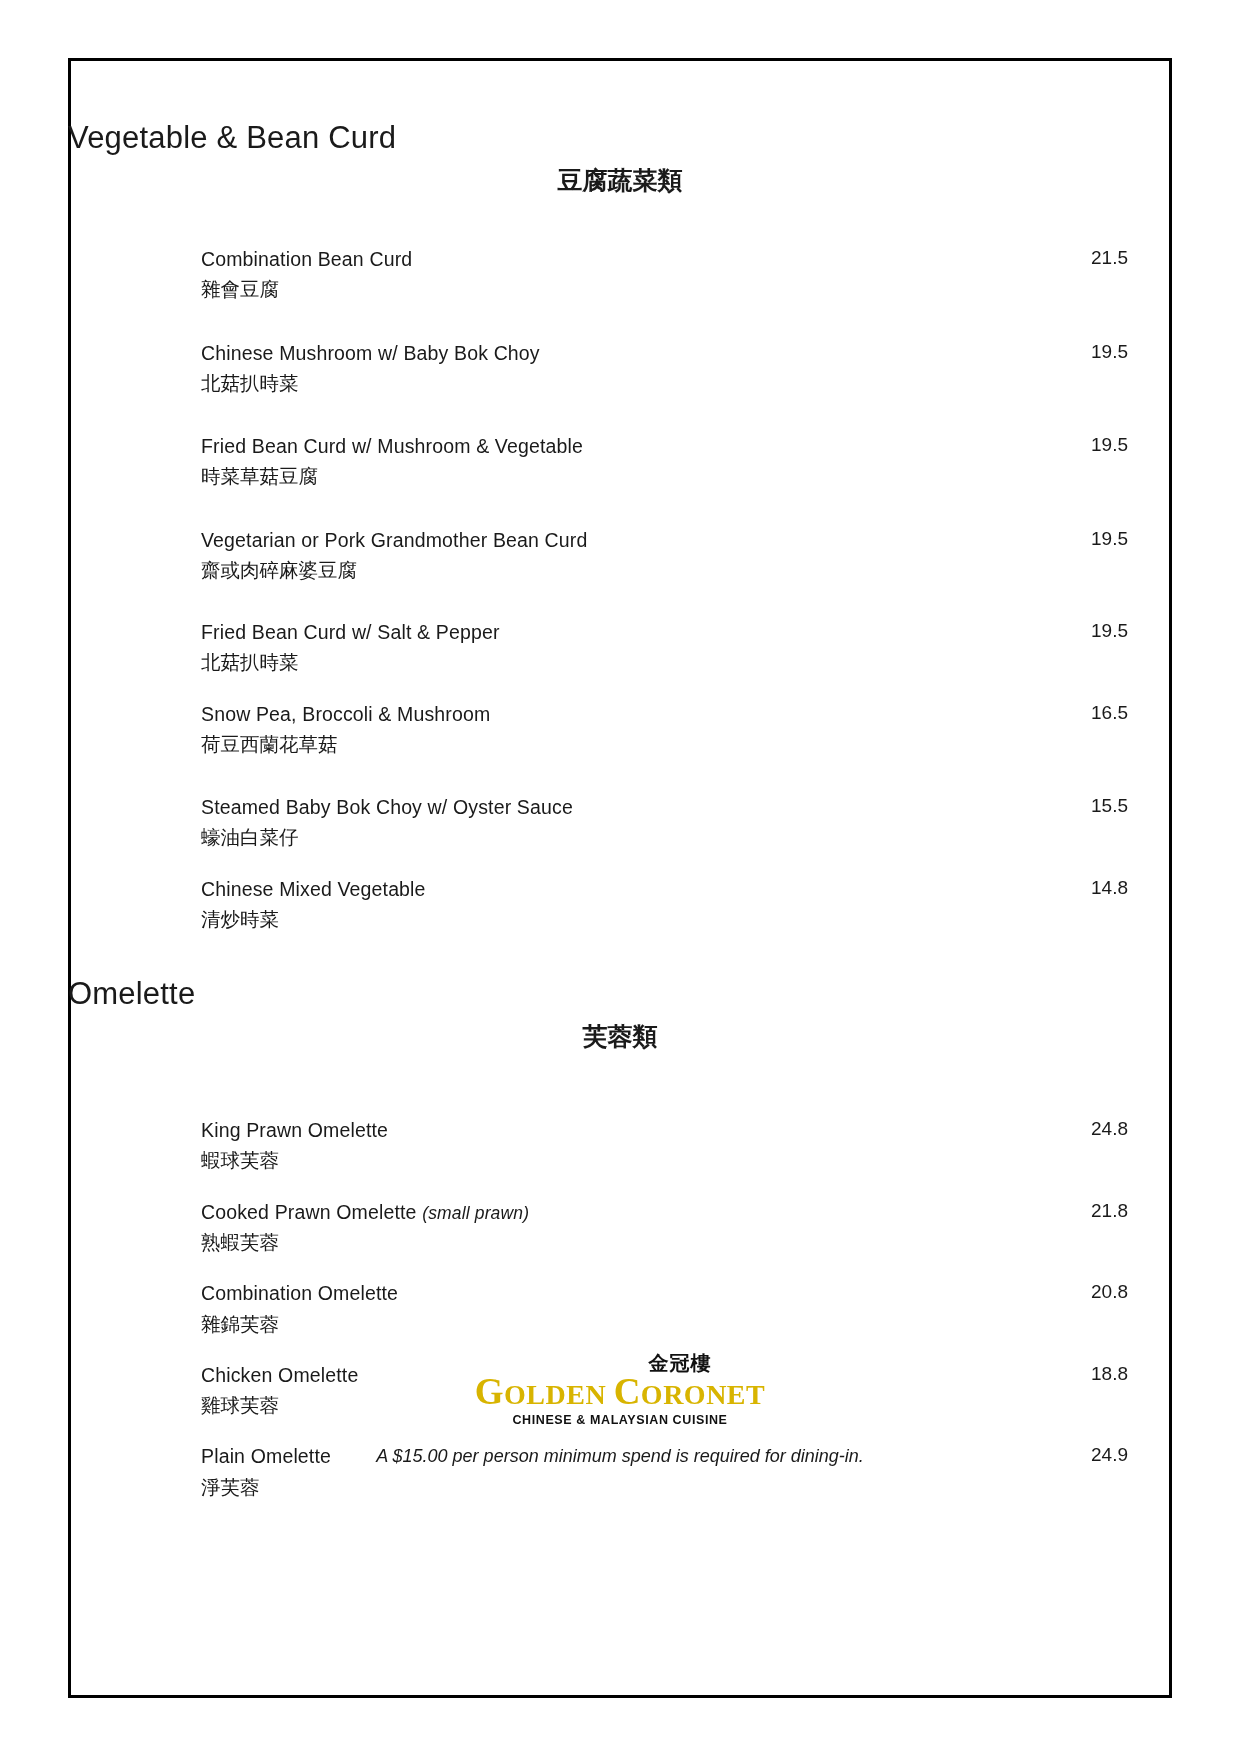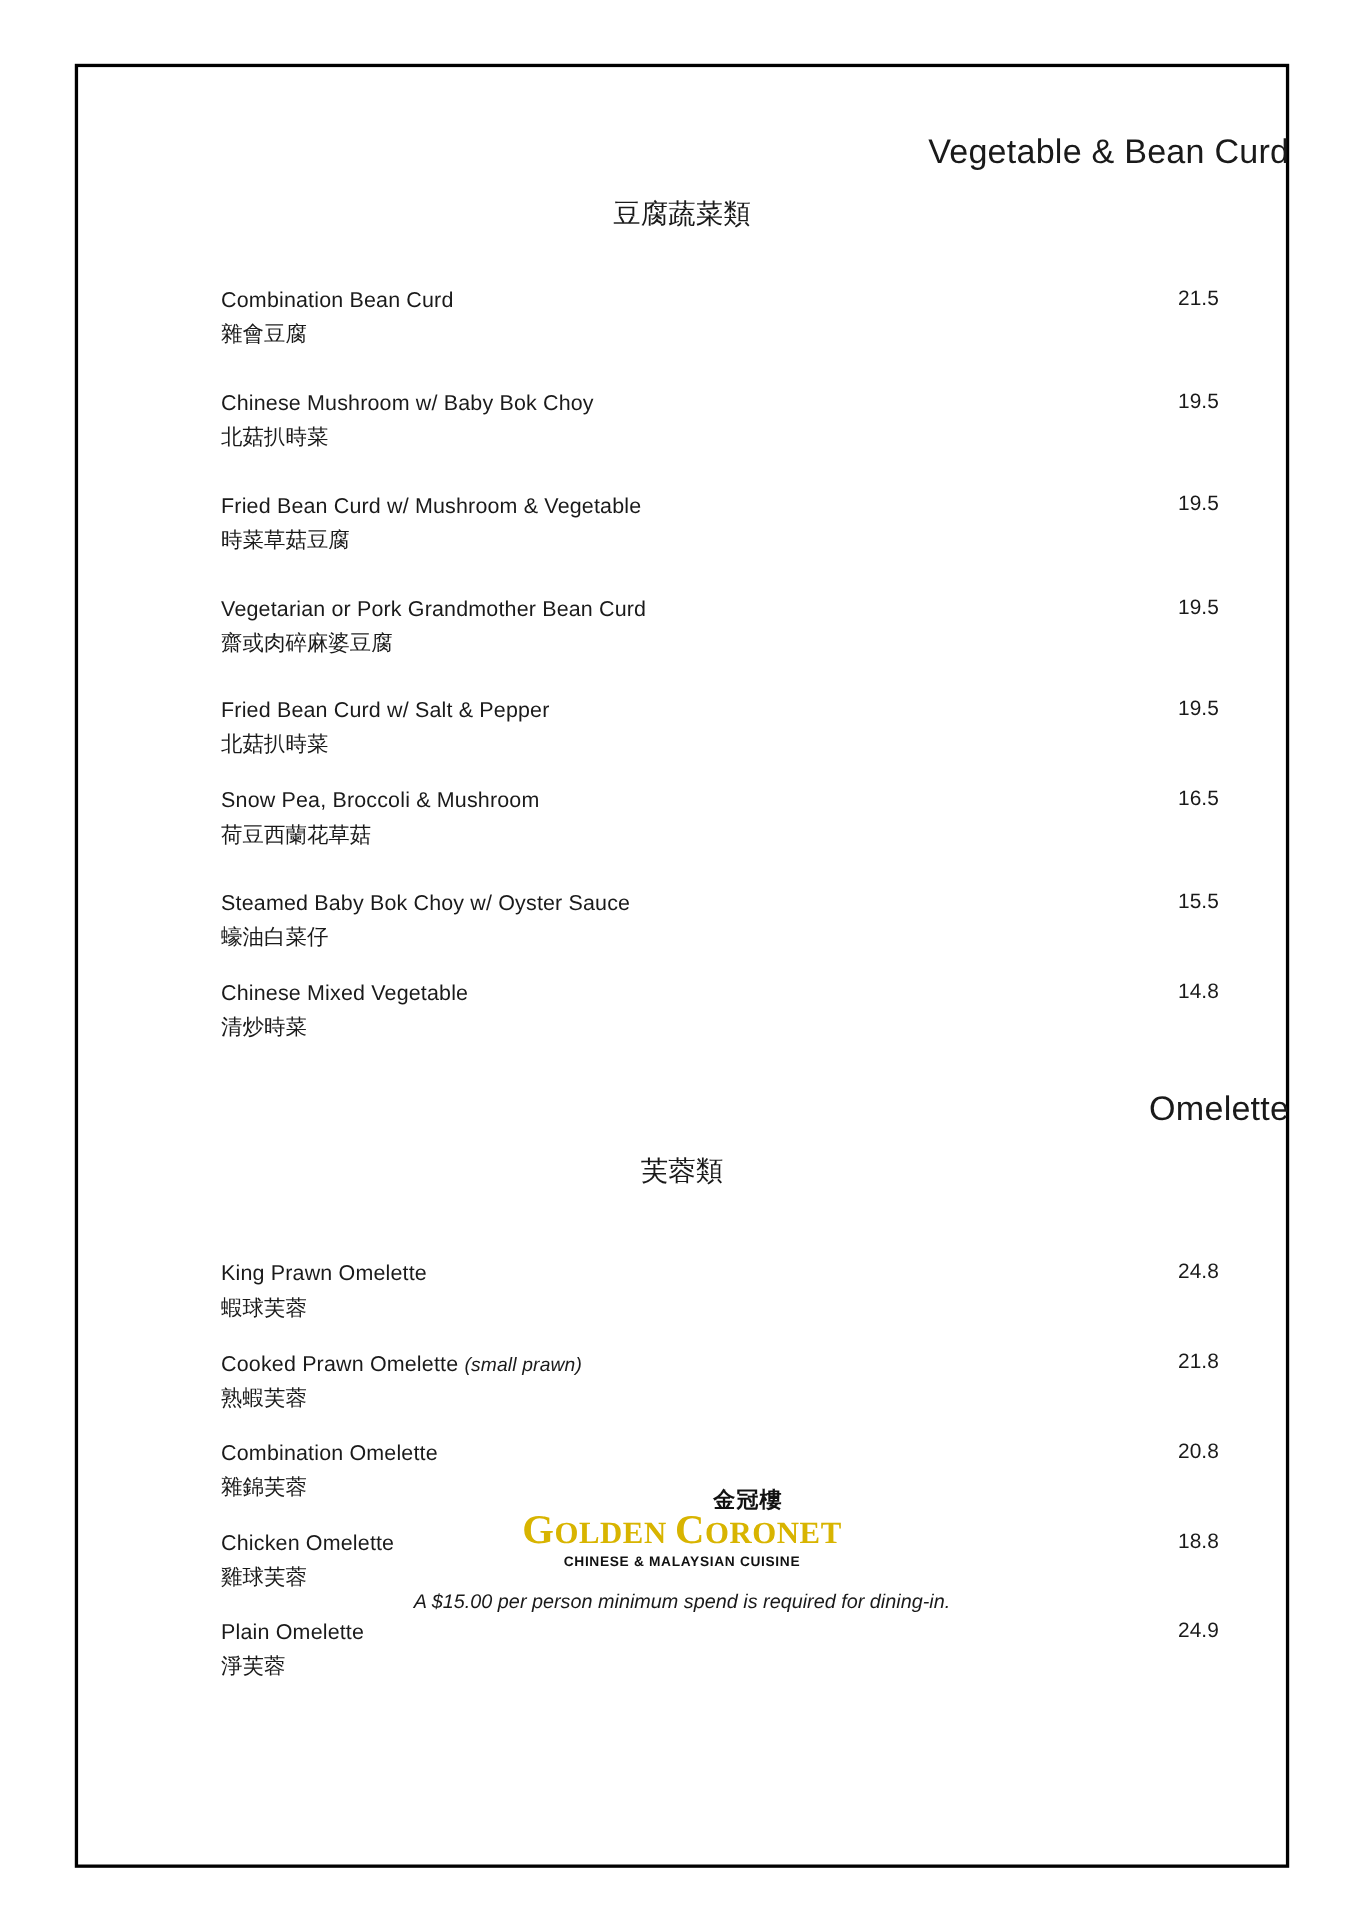--- a/index.html
+++ b/index.html
@@ -27,44 +27,44 @@
   .content {
     position: absolute;
     left: 68px;
     top: 58px;
     width: 1104px;
     height: 1640px;
     box-sizing: border-box;
     padding: 0;
   }
   .section-title {
-    text-align: right;
+    text-align: left;
     font-size: 31px;
     font-weight: 400;
     letter-spacing: 0.2px;
     color: #1a1a1a;
   }
   .section-title-cn {
     text-align: center;
     font-size: 25px;
-    font-weight: 400;
-    color: #1a1a1a;
-    margin-top: 22px;
+    font-weight: 700;
+    color: #1a1a1a;
+    margin-top: 8px;
     font-family: "DejaVu Sans", sans-serif;
   }
   .menu-list {
     margin: 0;
     padding: 0;
     list-style: none;
   }
   .menu-item {
     display: flex;
     align-items: flex-start;
     justify-content: space-between;
-    padding: 0 64px 0 133px;
+    padding: 0 44px 0 133px;
   }
   .item-texts {
     flex: 1 1 auto;
   }
   .item-name {
     font-size: 19.5px;
     font-weight: 400;
     line-height: 1.45;
     color: #1a1a1a;
     letter-spacing: 0.15px;

